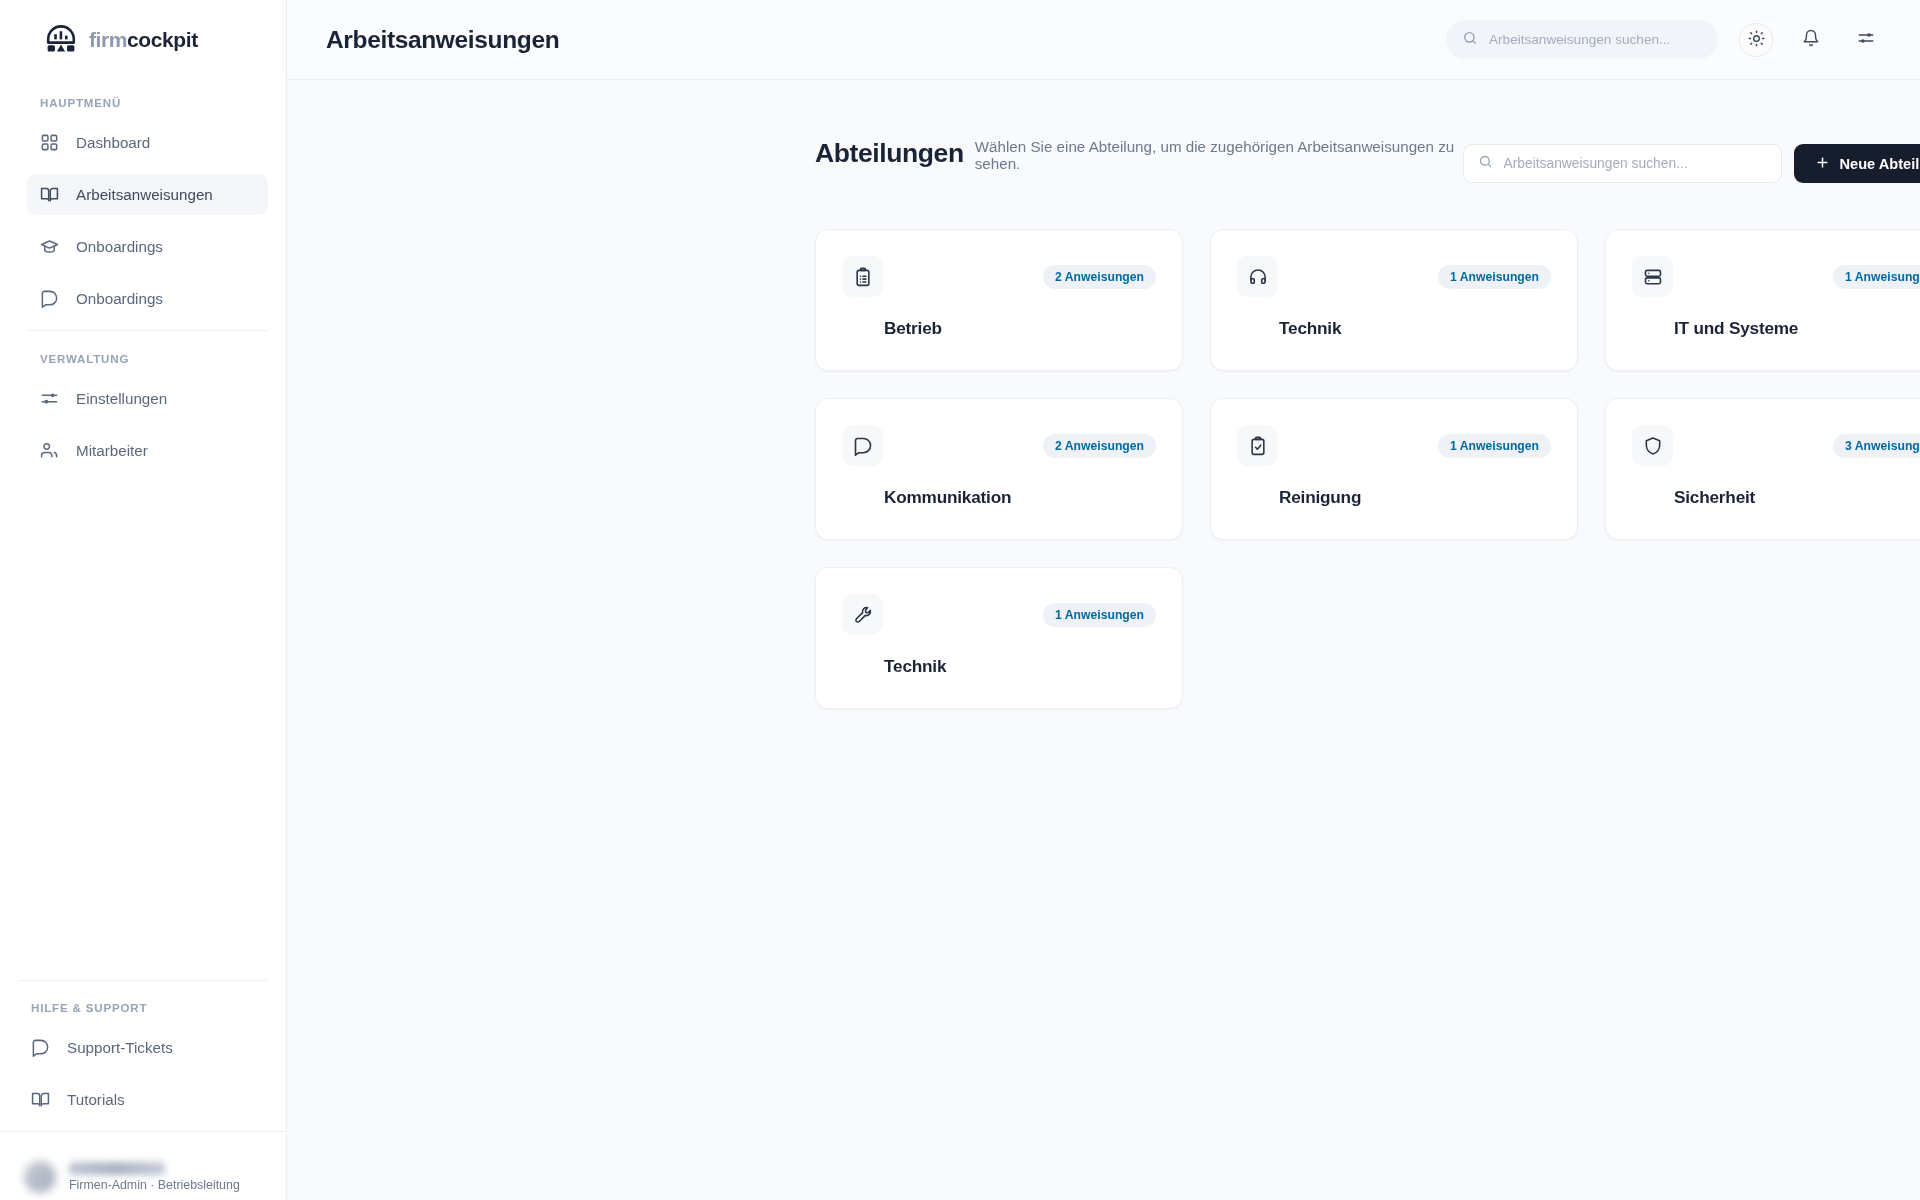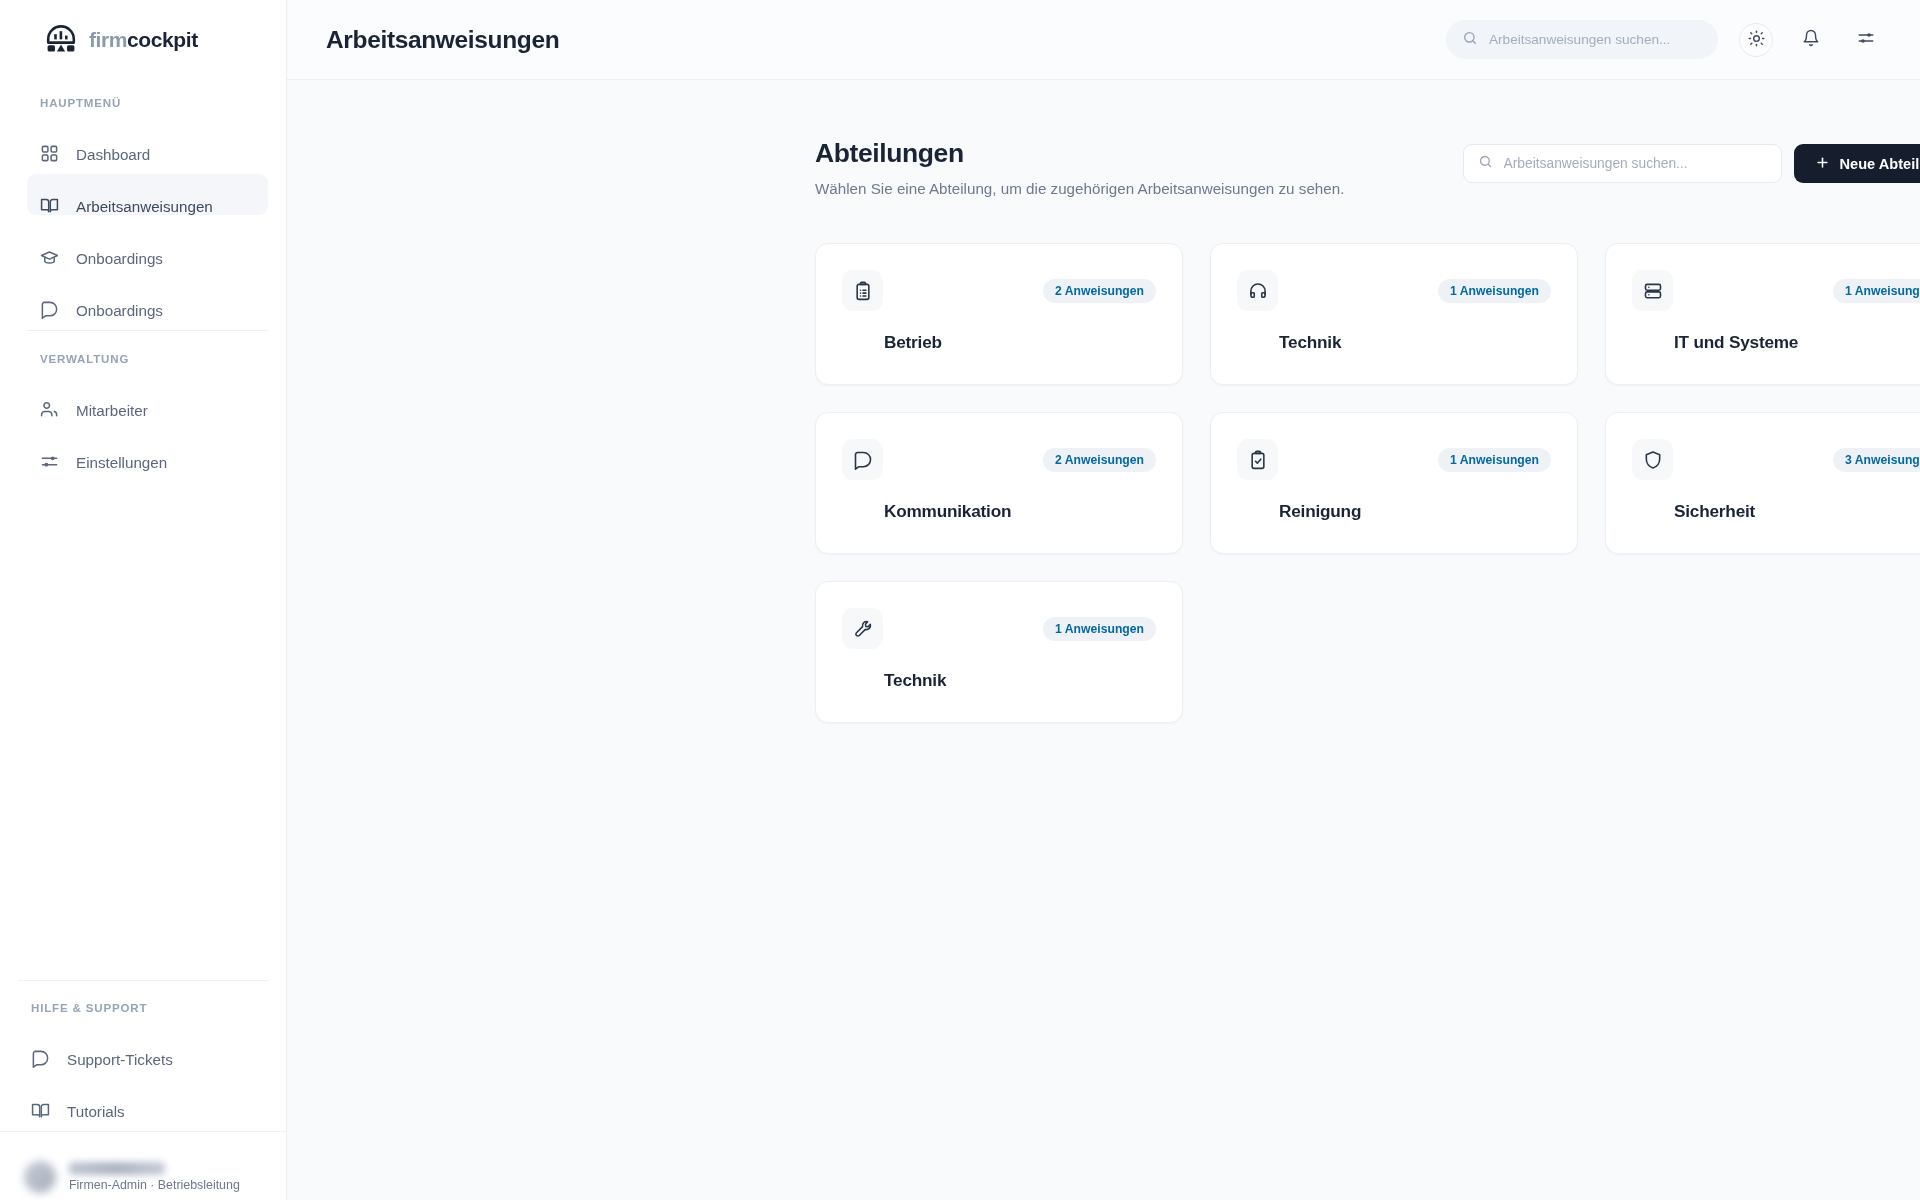--- a/index.html
+++ b/index.html
@@ -57,21 +57,21 @@
     font-size: 11.5px;
     font-weight: 700;
     letter-spacing: 0.85px;
     color: #97a3b6;
     padding: 0 0 13px 31px;
     text-transform: uppercase;
   }
   .nav-list { list-style: none; padding: 0 18px; }
   .nav-item {
     display: flex;
-    align-items: flex-end;
+    align-items: center;
     gap: 17px;
     height: 41px;
     padding-left: 13px;
     border-radius: 9px;
     color: #5b677c;
     font-size: 15.2px;
     cursor: pointer;
     margin-bottom: 11px;
     white-space: nowrap;
   }
@@ -206,21 +206,21 @@
   }
   .content-inner {
     width: 1152px;
     margin-left: 528px;
   }
   .head-row {
     display: flex;
     align-items: flex-start;
     margin-bottom: 46px;
   }
-  .head-left { display: flex; flex-direction: column; gap: 11px; }
+  .head-left { display: flex; gap: 11px; }
   .h1 {
     font-size: 26.5px;
     font-weight: 700;
     color: #1b2436;
     letter-spacing: -0.4px;
   }
   .sub {
     font-size: 15.2px;
     color: #6d7a8d;
   }
@@ -375,37 +375,37 @@
         </li>
       </ul>
 
       <div class="divider"></div>
 
       <div class="section-label">VERWALTUNG</div>
       <ul class="nav-list">
         <li class="nav-item">
           <span class="ico">
             <svg width="19" height="19" viewBox="0 0 24 24" fill="none" stroke="currentColor" stroke-width="1.9" stroke-linecap="round" stroke-linejoin="round">
-              <path d="M15 20v-1.5a4 4 0 0 0-4-4H6a4 4 0 0 0-4 4V20"></path>
-              <circle cx="8.5" cy="7" r="3.5"></circle>
-              <path d="M21 20v-1.5a4 4 0 0 0-3-3.87"></path>
-            </svg>
-          </span>
-          <span>Mitarbeiter</span>
-        </li>
-        <li class="nav-item">
-          <span class="ico">
-            <svg width="19" height="19" viewBox="0 0 24 24" fill="none" stroke="currentColor" stroke-width="1.9" stroke-linecap="round" stroke-linejoin="round">
               <line x1="3" y1="8" x2="21" y2="8"></line>
                 <circle cx="16" cy="8" r="2.4" fill="currentColor" stroke="none"></circle>
               <line x1="3" y1="16" x2="21" y2="16"></line>
                 <circle cx="8" cy="16" r="2.4" fill="currentColor" stroke="none"></circle>
             </svg>
           </span>
           <span>Einstellungen</span>
+        </li>
+        <li class="nav-item">
+          <span class="ico">
+            <svg width="19" height="19" viewBox="0 0 24 24" fill="none" stroke="currentColor" stroke-width="1.9" stroke-linecap="round" stroke-linejoin="round">
+              <path d="M15 20v-1.5a4 4 0 0 0-4-4H6a4 4 0 0 0-4 4V20"></path>
+              <circle cx="8.5" cy="7" r="3.5"></circle>
+              <path d="M21 20v-1.5a4 4 0 0 0-3-3.87"></path>
+            </svg>
+          </span>
+          <span>Mitarbeiter</span>
         </li>
       </ul>
     </div>
 
     <div class="sidebar-bottom">
       <div class="divider" style="margin:0 18px 21px 18px;"></div>
       <div class="section-label">HILFE &amp; SUPPORT</div>
       <ul class="nav-list">
         <li class="nav-item">
           <span class="ico">

